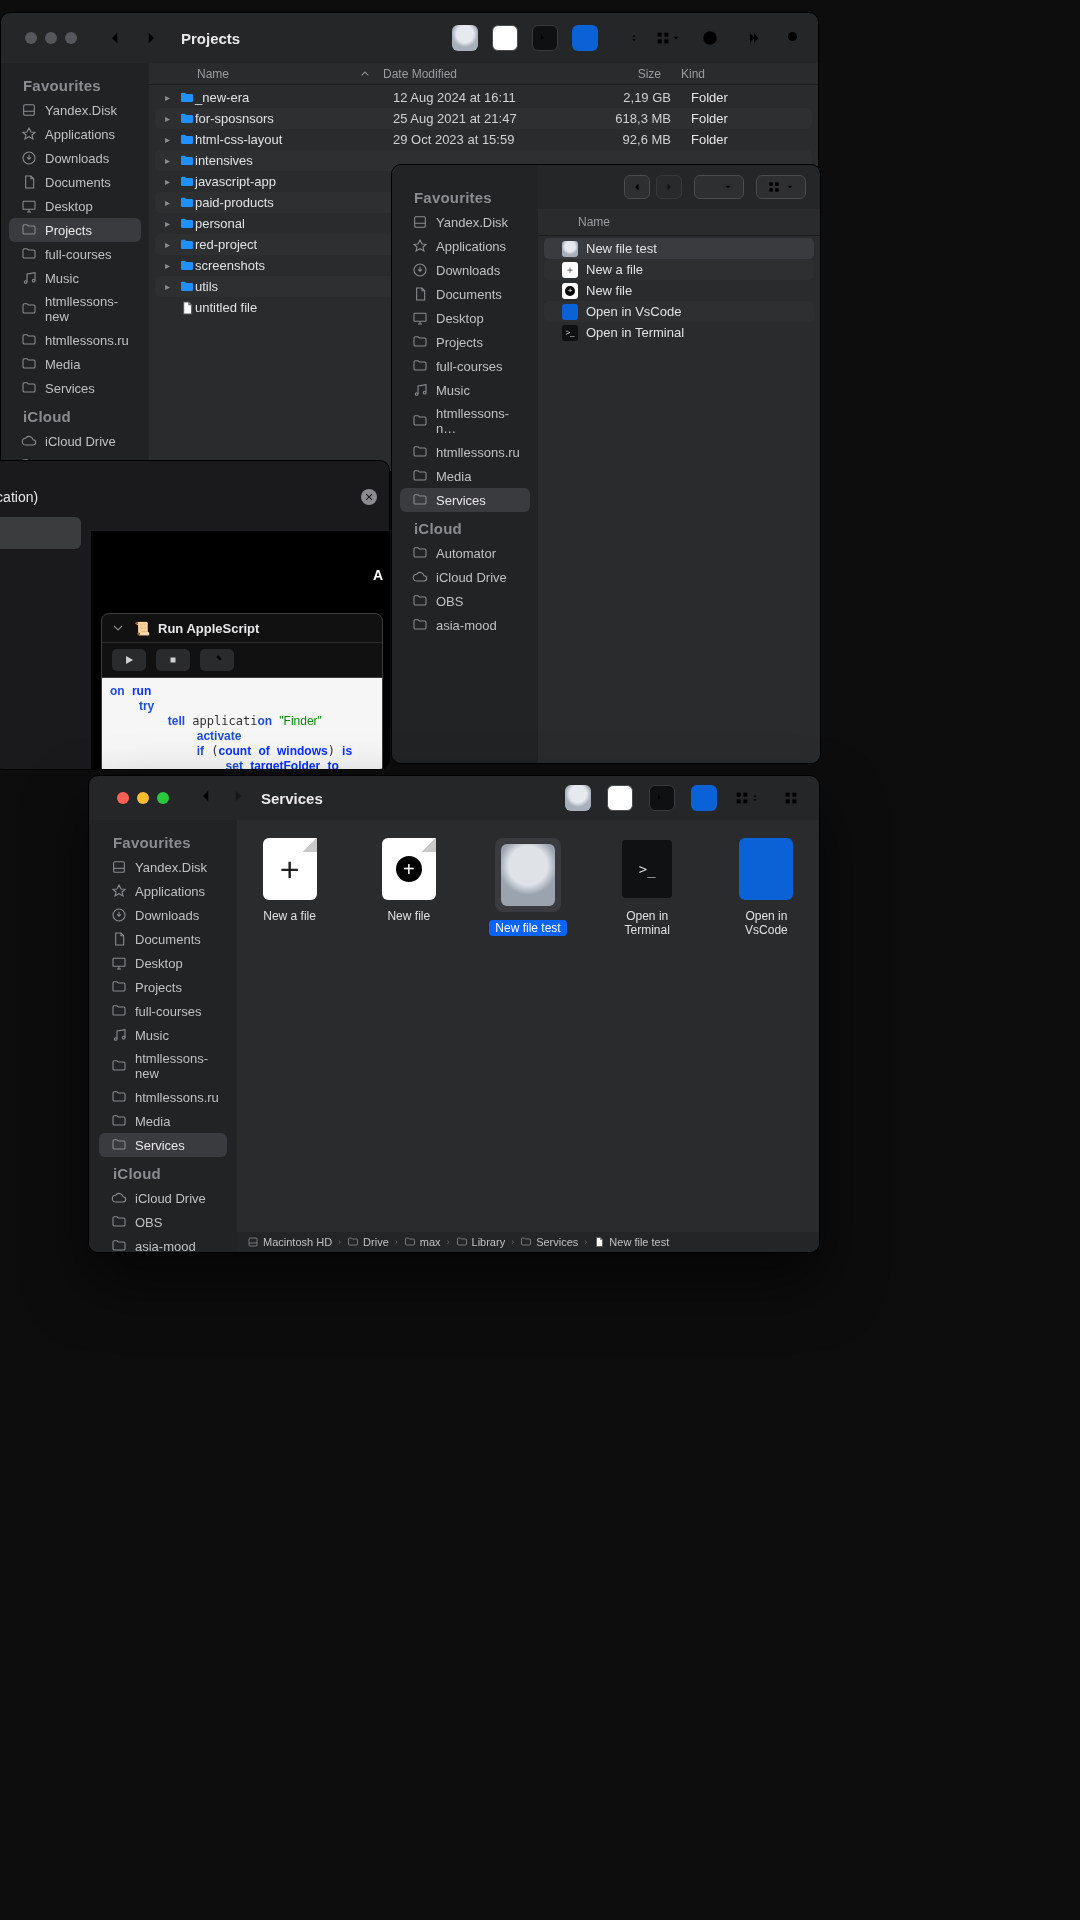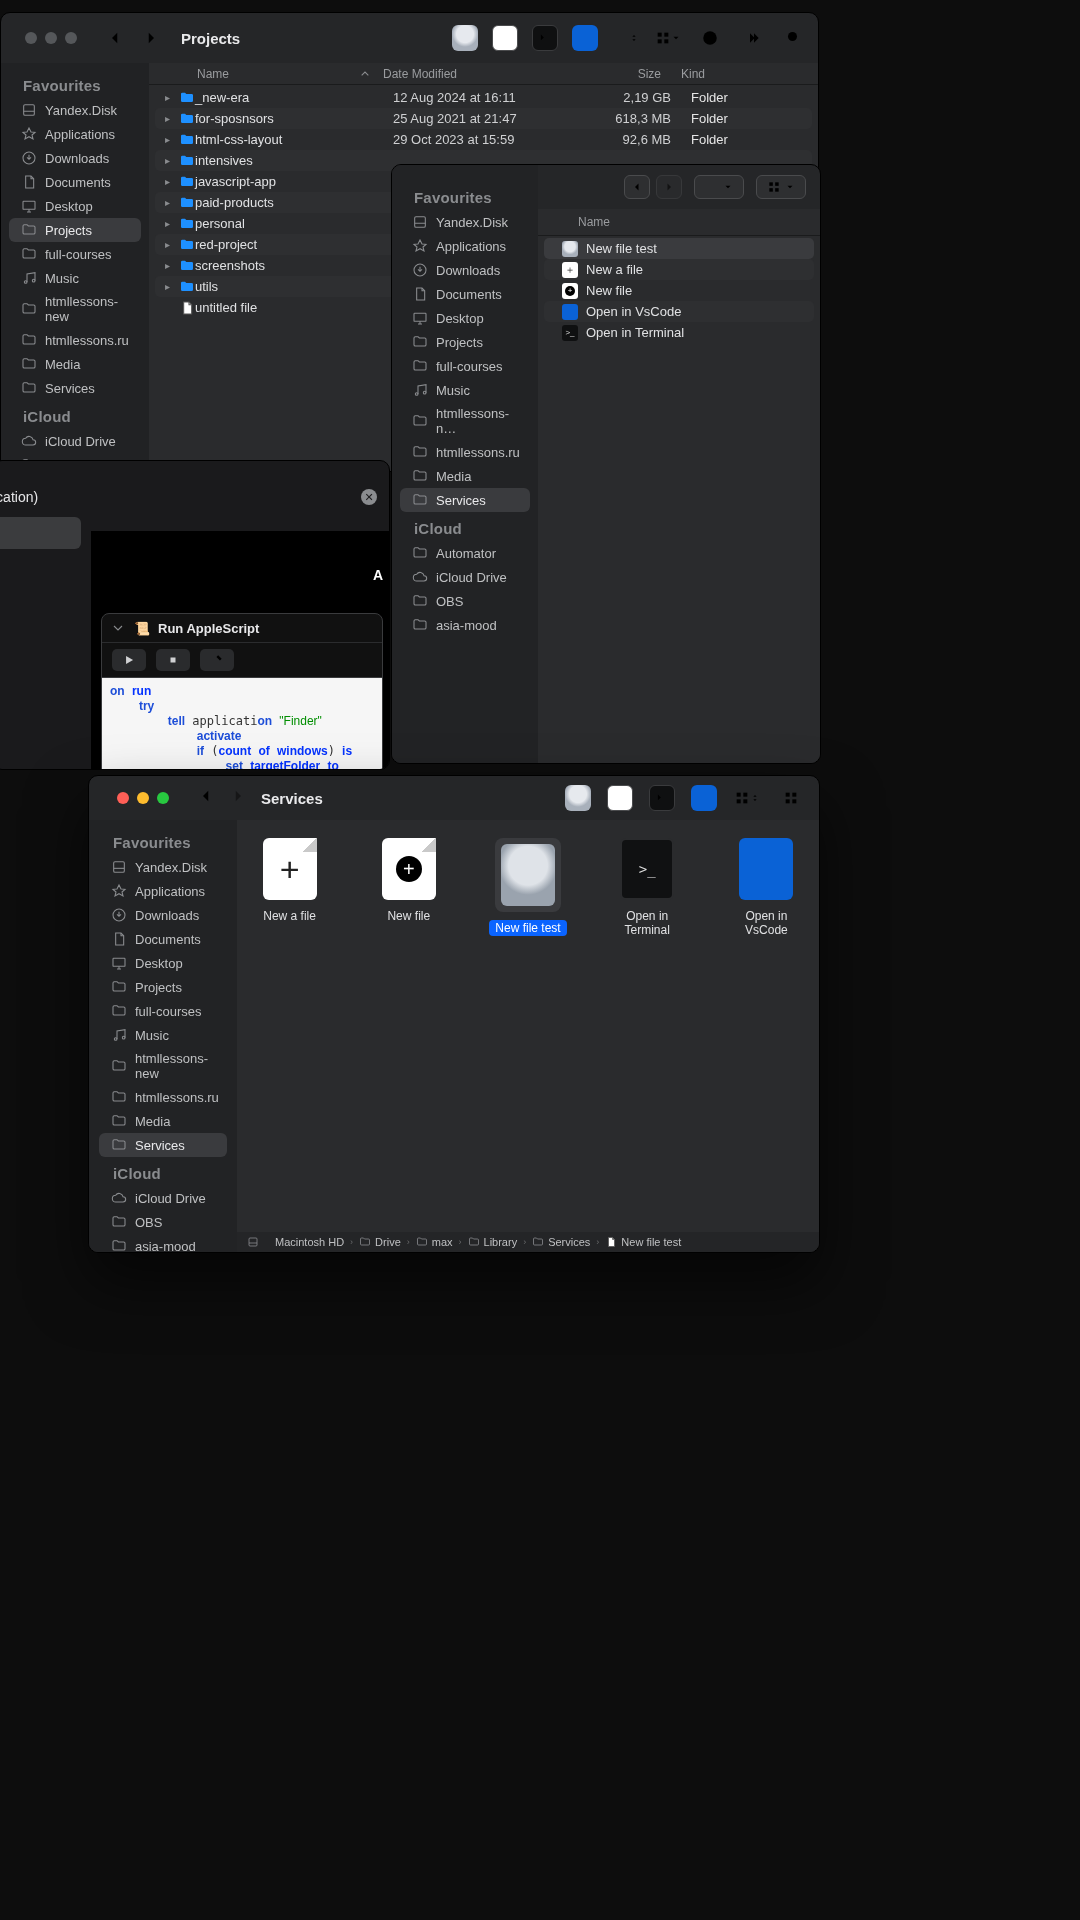--- a/index.html
+++ b/index.html
@@ -981,21 +981,21 @@
           <span style="color:#ddd;font-family:monospace;font-size:14px;padding:4px">&gt;_</span>
         </div>
         <span class="lbl">Open in Terminal</span>
       </div>
       <div class="cell">
         <div class="thumb vscode"></div>
         <span class="lbl">Open in VsCode</span>
       </div>
     </div>
   <div class="pathbar" id="w4-path">
-      <span style="display: flex; align-items: center; gap: 16px;">
+      <span style="display: flex; align-items: center; gap: 4px;">
         <span class="ico" style="width:12px;height:12px">
           <svg width="12" height="12">
             <use href="#i-disk"></use>
           </svg>
         </span>
         <span>Macintosh HD</span>
       </span>
       <span class="sep">›</span>
       <span style="display: flex; align-items: center; gap: 4px;">
         <span class="ico" style="width:12px;height:12px">

